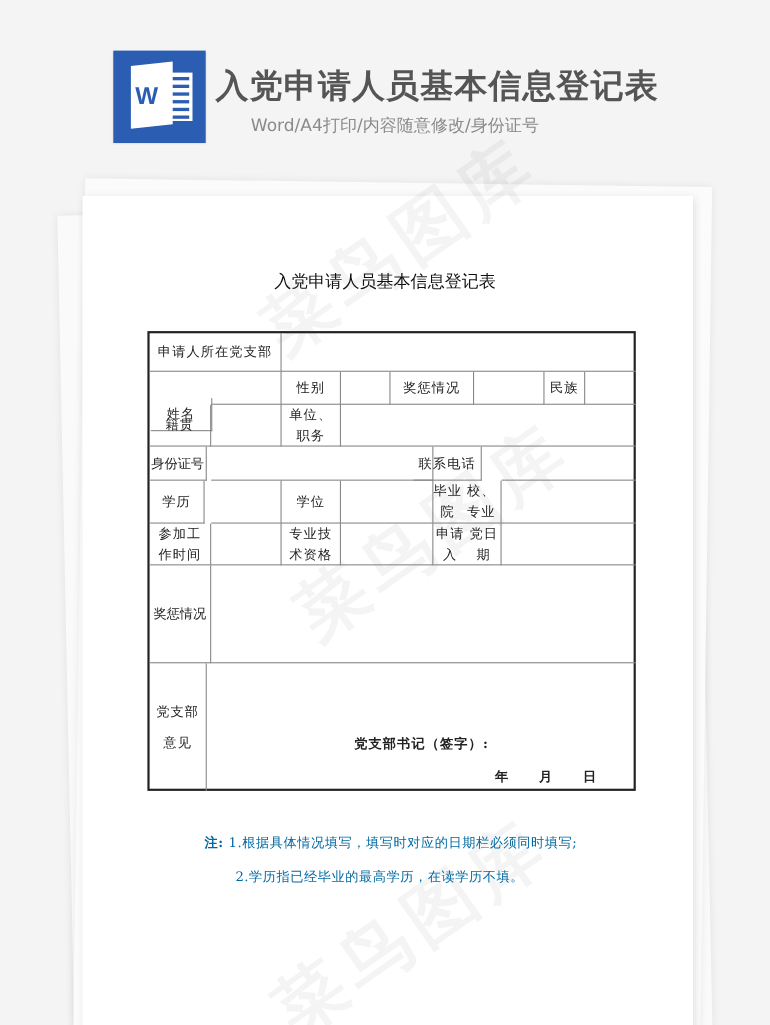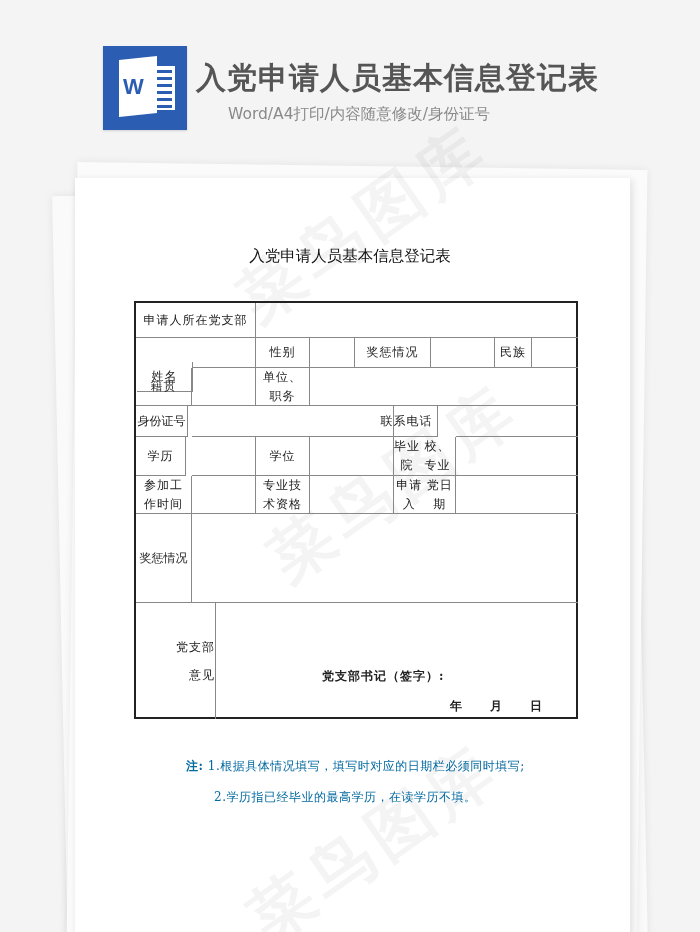--- a/index.html
+++ b/index.html
@@ -145,21 +145,21 @@
   <div class="cell" style="left:174px;top:173px;width:84px;height:38px;"></div>
   <div class="cell" style="left:258px;top:173px;width:62px;height:38px;">
     <span>申请入</span>
     <span>党日期</span>
   </div>
   <div class="cell nr" style="left:320px;top:173px;width:122px;height:38px;"></div>
 
   <div class="cell" style="left:0;top:211px;width:56px;height:89px;letter-spacing:0;">奖惩情况</div>
   <div class="cell nr" style="left:56px;top:211px;width:386px;height:89px;"></div>
 
-  <div class="cell nb" style="left:0;top:300px;width:80px;height:116px;flex-direction:column;line-height:28px;align-items:flex-end;">
+  <div class="cell nb" style="left:0;top:300px;width:52px;height:116px;flex-direction:column;line-height:28px;">
     <span>党支部</span>
     <span>意见</span>
   </div>
   <div class="cell nr nb" style="left:56px;top:300px;width:386px;height:116px;display:block;">
     <span style="position:absolute;left:130px;top:64px;">党支部书记（签字）:</span>
     <span style="position:absolute;left:258px;top:94px;">年</span>
     <span style="position:absolute;left:298px;top:94px;">月</span>
     <span style="position:absolute;left:338px;top:94px;">日</span>
   </div>
 </div>

